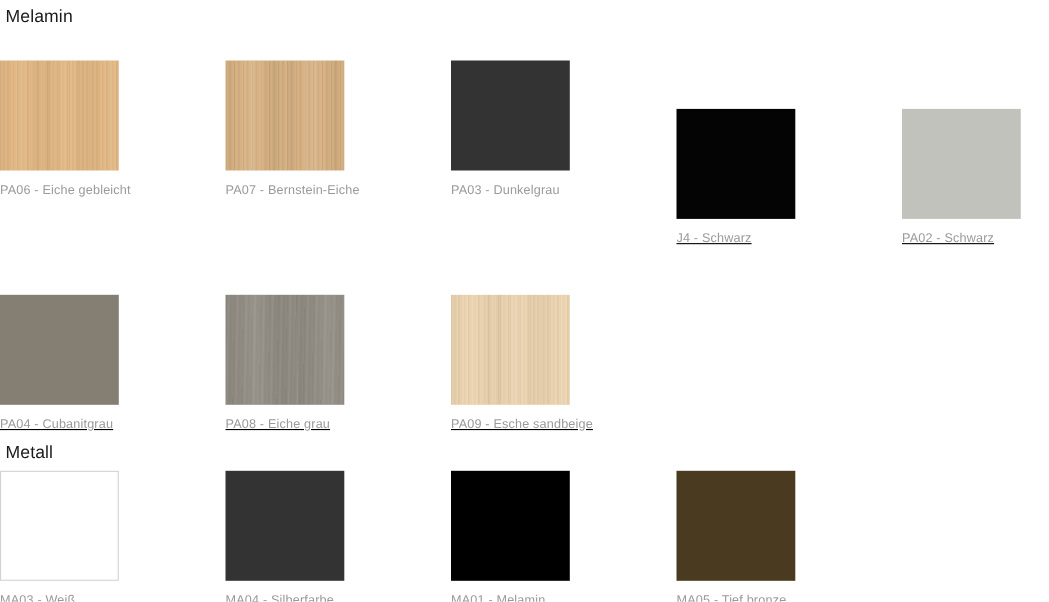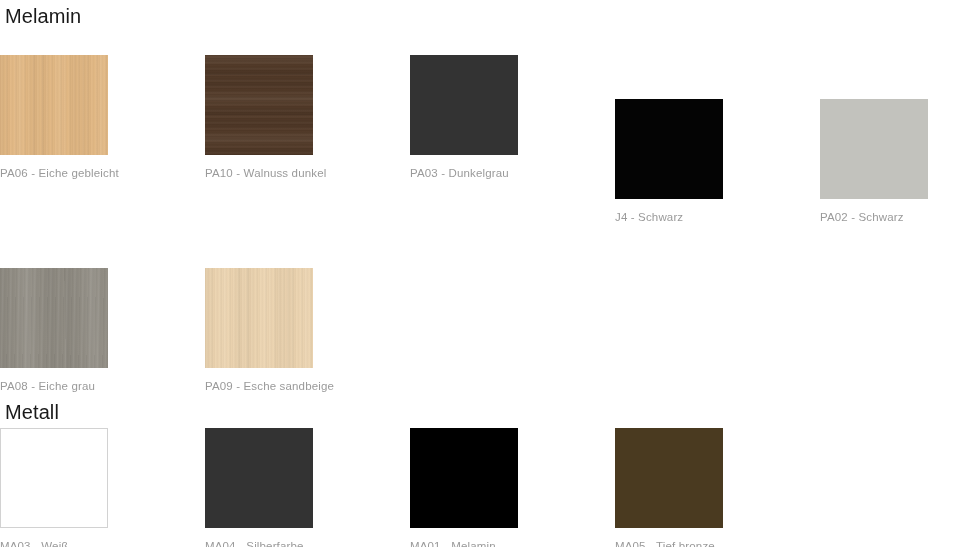--- a/index.html
+++ b/index.html
@@ -17,21 +17,21 @@
   }
 
   .page {
     position: absolute;
     left: 0; top: 0;
     width: 954px;
     height: 547px;
   }
 
   .section-title {
-    font-size: 20px;
+    font-size: 16px;
     line-height: 20px;
     color: #1a1a1a;
     font-weight: 400;
     margin: 0;
     padding: 0;
     letter-spacing: 0.1px;
   }
 
   #title-melamin { position: absolute; left: 5px; top: 6px; }
   #title-metall  { position: absolute; left: 5px; top: 362px; margin-top: 40px; }
@@ -46,21 +46,21 @@
   }
   #grid-melamin { top: 55px; }
   #grid-metall  { top: 428px; }
 
   .swatch-cell {
     width: 207px;
     padding: 0;
     margin: 0;
     box-sizing: border-box;
   }
-  .swatch-cell.row2 { margin-top: 44px; }
+  .swatch-cell.row2 { margin-top: 44px; text-decoration: underline; }
 
   .swatch-chip {
     width: 108px;
     height: 100px;
     box-sizing: border-box;
     display: block;
     position: relative;
     overflow: hidden;
   }
   .swatch-chip.bordered {
@@ -139,36 +139,40 @@
 <div class="page">
 
   <h2 class="section-title" id="title-melamin">Melamin</h2>
 
   <div class="swatch-grid" id="grid-melamin">
       <div class="swatch-cell">
         <div class="swatch-chip grain-v" style="background: rgb(226, 184, 132);"></div>
         <div class="swatch-label">PA06 - Eiche gebleicht</div>
       </div>
       <div class="swatch-cell">
-        <div class="swatch-chip grain-h" style="background: rgb(82, 58, 40);"></div>
-        <div class="swatch-label">PA10 - Walnuss dunkel</div>
+        <div class="swatch-chip grain-v2" style="background: rgb(215, 177, 130);"></div>
+        <div class="swatch-label">PA07 - Bernstein-Eiche</div>
       </div>
       <div class="swatch-cell">
         <div class="swatch-chip grain-none" style="background: rgb(51, 51, 51);"></div>
         <div class="swatch-label">PA03 - Dunkelgrau</div>
       </div>
       <div class="swatch-cell row2">
         <div class="swatch-chip grain-none" style="background: rgb(4, 4, 4);"></div>
         <div class="swatch-label">J4 - Schwarz</div>
       </div>
       <div class="swatch-cell row2">
         <div class="swatch-chip grain-none" style="background: rgb(194, 194, 189);"></div>
         <div class="swatch-label">PA02 - Schwarz</div>
       </div>
       <div class="swatch-cell row2">
+        <div class="swatch-chip grain-none" style="background: rgb(132, 127, 114);"></div>
+        <div class="swatch-label">PA04 - Cubanitgrau</div>
+      </div>
+      <div class="swatch-cell row2">
         <div class="swatch-chip grain-soft" style="background: rgb(145, 141, 132);"></div>
         <div class="swatch-label">PA08 - Eiche grau</div>
       </div>
       <div class="swatch-cell row2">
         <div class="swatch-chip grain-v" style="background: rgb(236, 212, 176);"></div>
         <div class="swatch-label">PA09 - Esche sandbeige</div>
       </div>
     </div>
 
   <h2 class="section-title" id="title-metall">Metall</h2>

